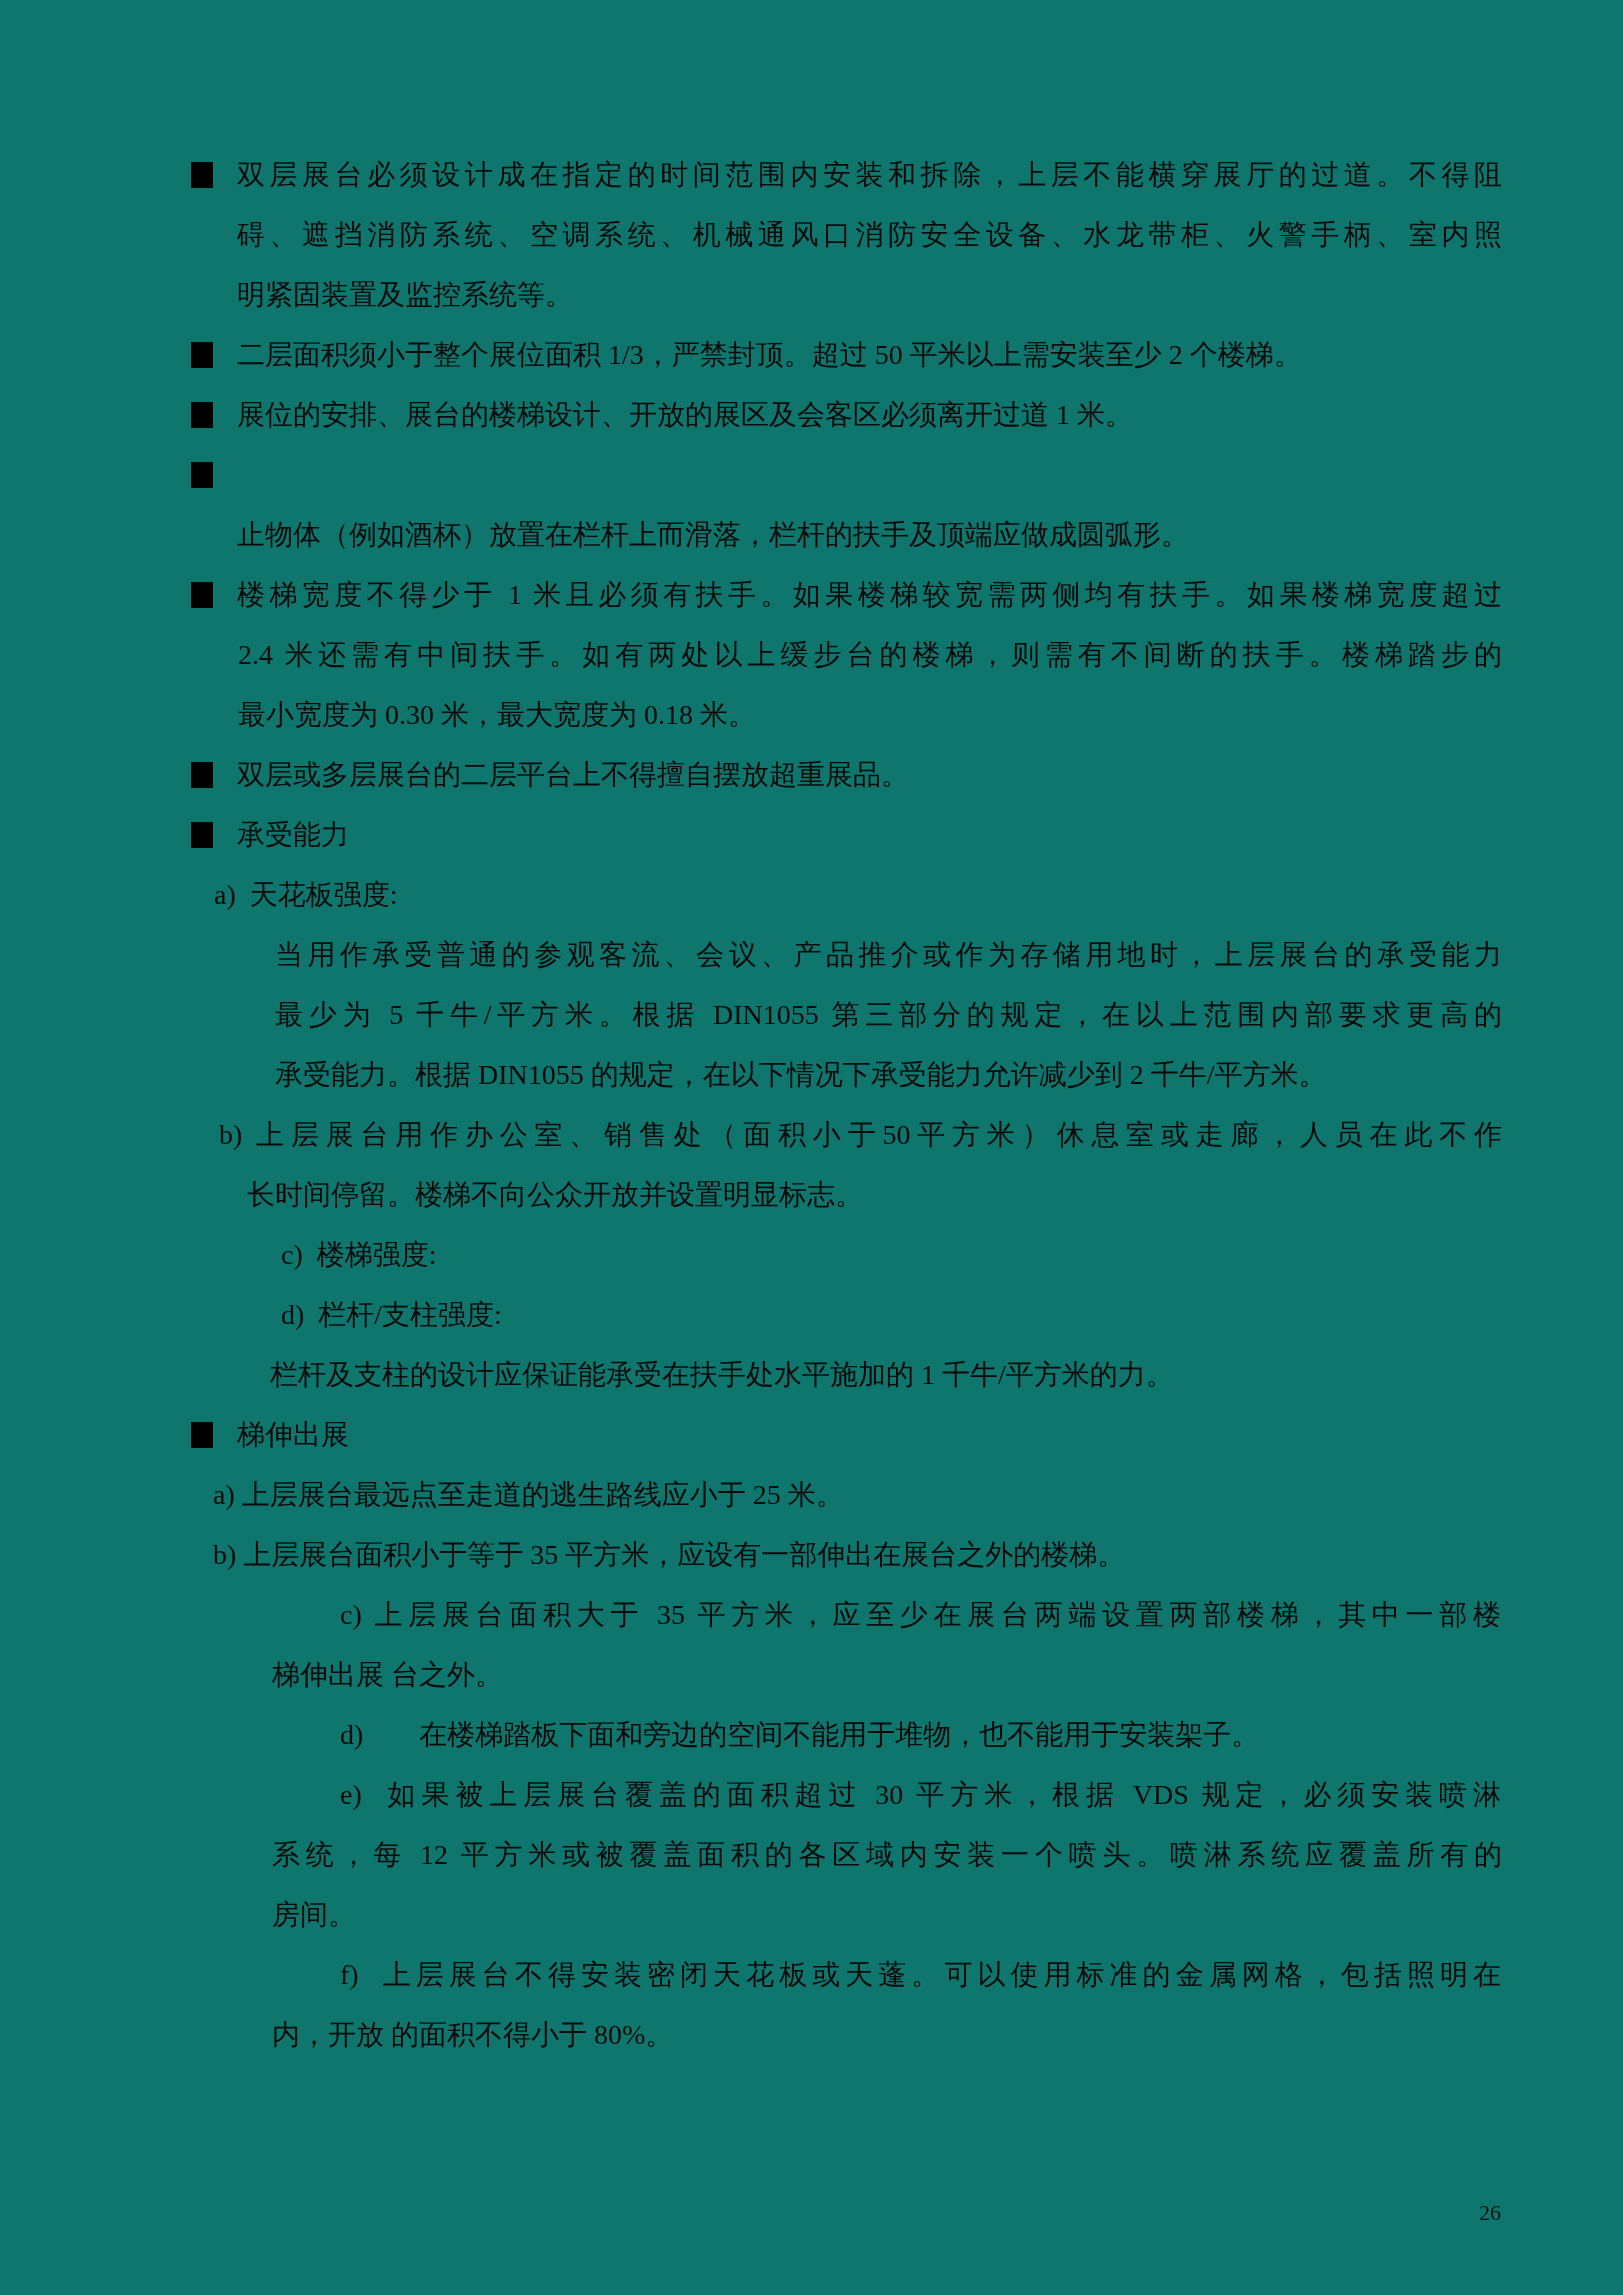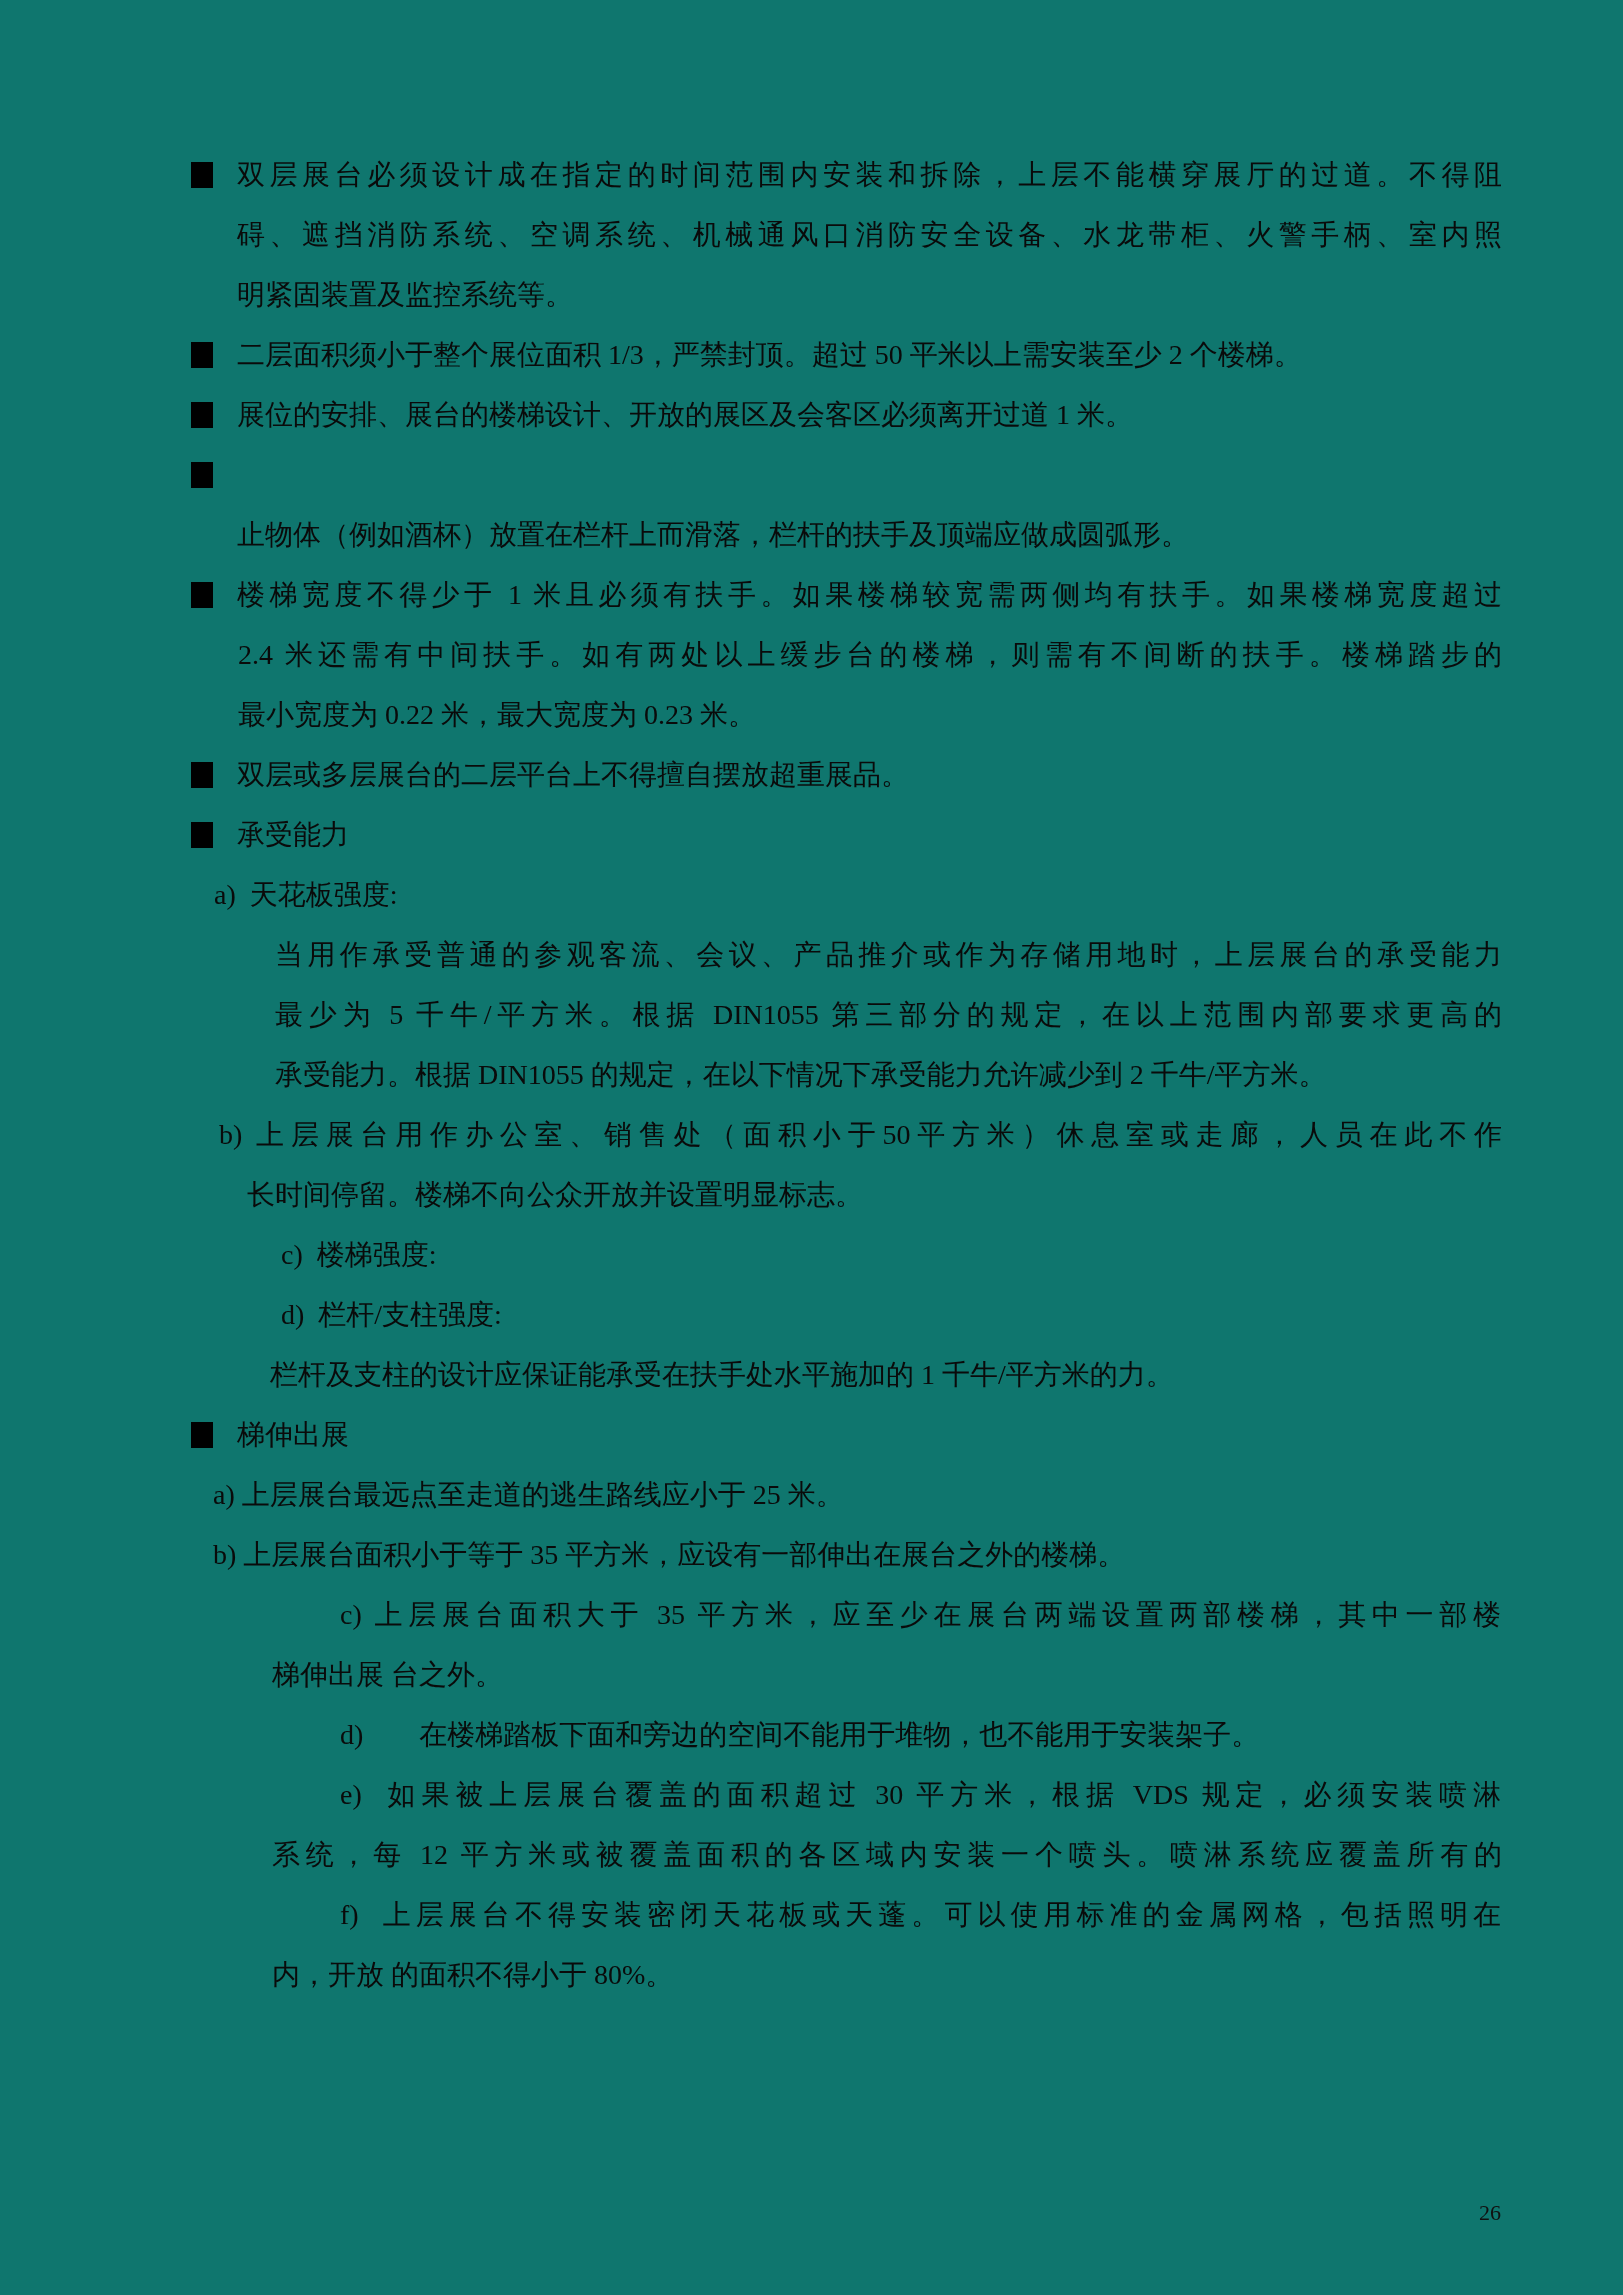--- a/index.html
+++ b/index.html
@@ -81,21 +81,21 @@
         <span class="txt" style="margin-left: 237px;">止物体（例如酒杯）放置在栏杆上而滑落，栏杆的扶手及顶端应做成圆弧形。</span>
       </div>
       <div class="line just">
         <span class="bullet" style="left: 191px;"></span>
         <span class="txt" style="margin-left: 237px; width: 1265px;">楼梯宽度不得少于 1 米且必须有扶手。如果楼梯较宽需两侧均有扶手。如果楼梯宽度超过</span>
       </div>
       <div class="line just">
         <span class="txt" style="margin-left: 238px; width: 1264px;">2.4 米还需有中间扶手。如有两处以上缓步台的楼梯，则需有不间断的扶手。楼梯踏步的</span>
       </div>
       <div class="line">
-        <span class="txt" style="margin-left: 238px;">最小宽度为 0.22 米，最大宽度为 0.23 米。</span>
+        <span class="txt" style="margin-left: 238px;">最小宽度为 0.30 米，最大宽度为 0.18 米。</span>
       </div>
       <div class="line">
         <span class="bullet" style="left: 191px;"></span>
         <span class="txt" style="margin-left: 237px;">双层或多层展台的二层平台上不得擅自摆放超重展品。</span>
       </div>
       <div class="line">
         <span class="bullet" style="left: 191px;"></span>
         <span class="txt" style="margin-left: 237px;">承受能力</span>
       </div>
       <div class="line">
@@ -143,20 +143,23 @@
       </div>
       <div class="line">
         <span class="txt" style="margin-left: 340px;">d)&nbsp;&nbsp;&nbsp;&nbsp;&nbsp;&nbsp;&nbsp; 在楼梯踏板下面和旁边的空间不能用于堆物，也不能用于安装架子。</span>
       </div>
       <div class="line just">
         <span class="txt" style="margin-left: 340px; width: 1161px;">e)&nbsp; 如果被上层展台覆盖的面积超过 30 平方米，根据 VDS 规定，必须安装喷淋</span>
       </div>
       <div class="line just">
         <span class="txt" style="margin-left: 272px; width: 1230px;">系统，每 12 平方米或被覆盖面积的各区域内安装一个喷头。喷淋系统应覆盖所有的</span>
       </div>
+      <div class="line">
+        <span class="txt" style="margin-left: 272px;">房间。</span>
+      </div>
       <div class="line just">
         <span class="txt" style="margin-left: 340px; width: 1161px;">f)&nbsp; 上层展台不得安装密闭天花板或天蓬。可以使用标准的金属网格，包括照明在</span>
       </div>
       <div class="line">
         <span class="txt" style="margin-left: 272px;">内，开放 的面积不得小于 80%。</span>
       </div>
     </div>
   <div class="footer">26</div>
 </div>
 

